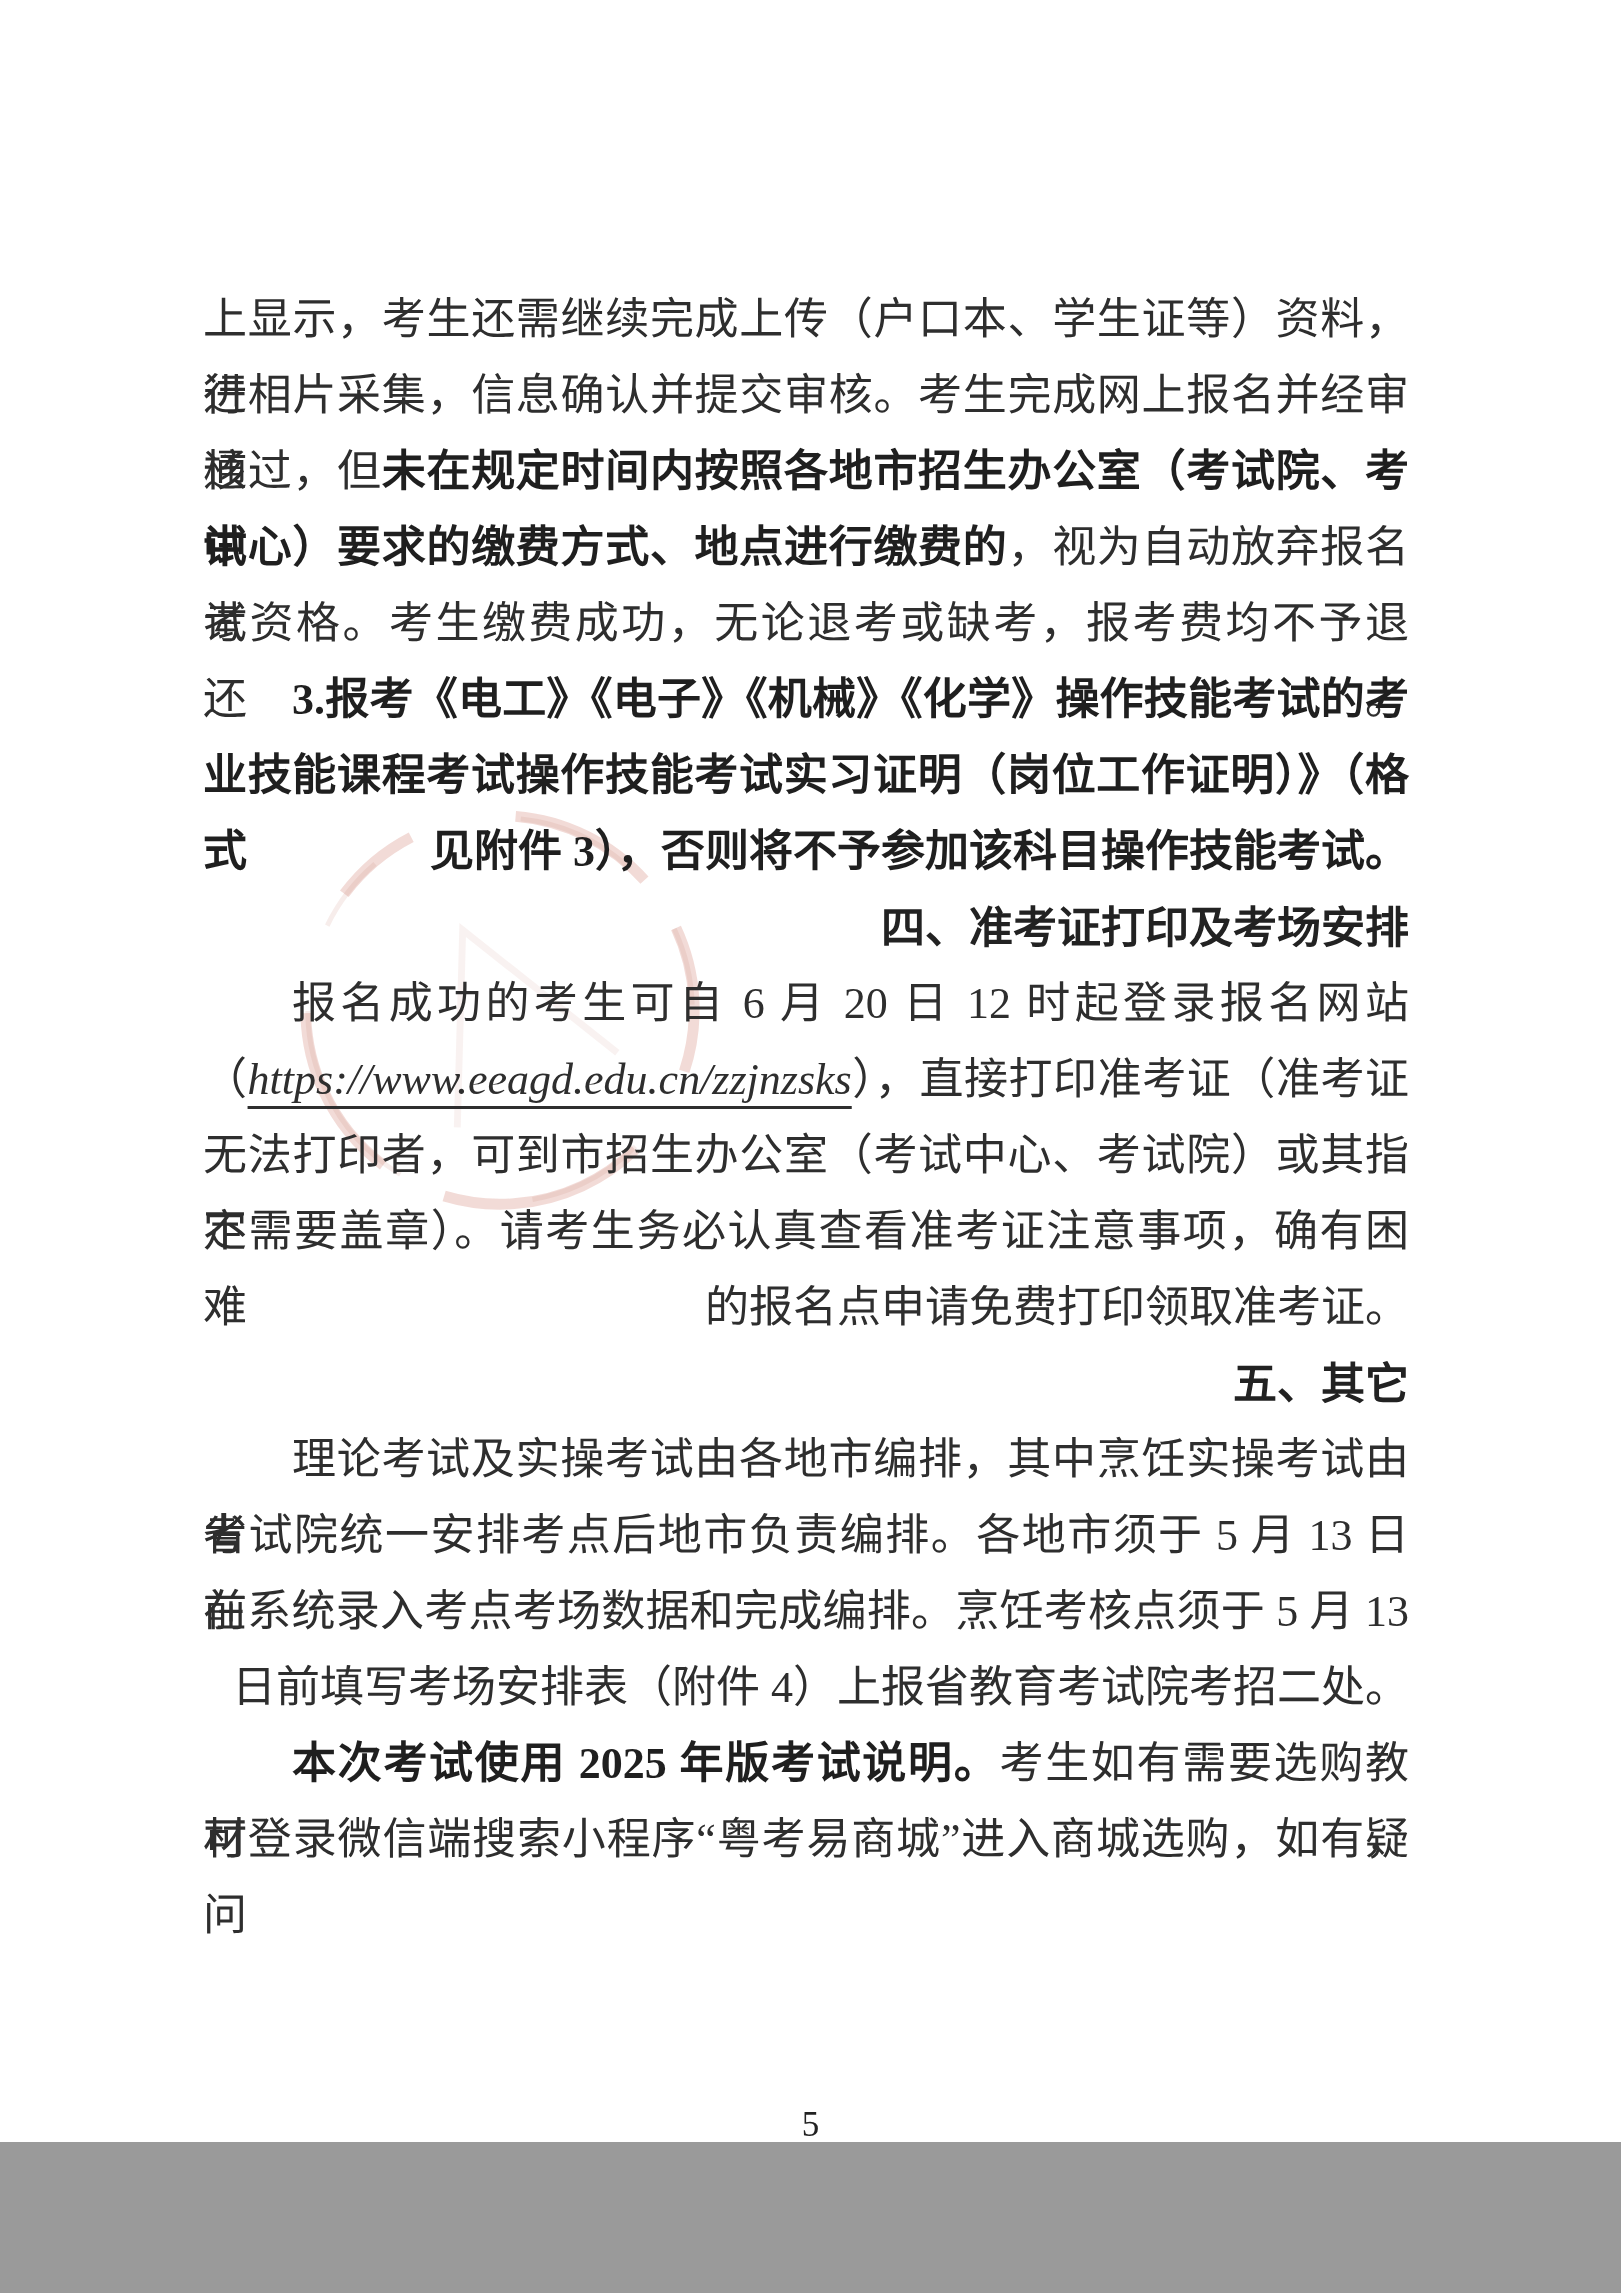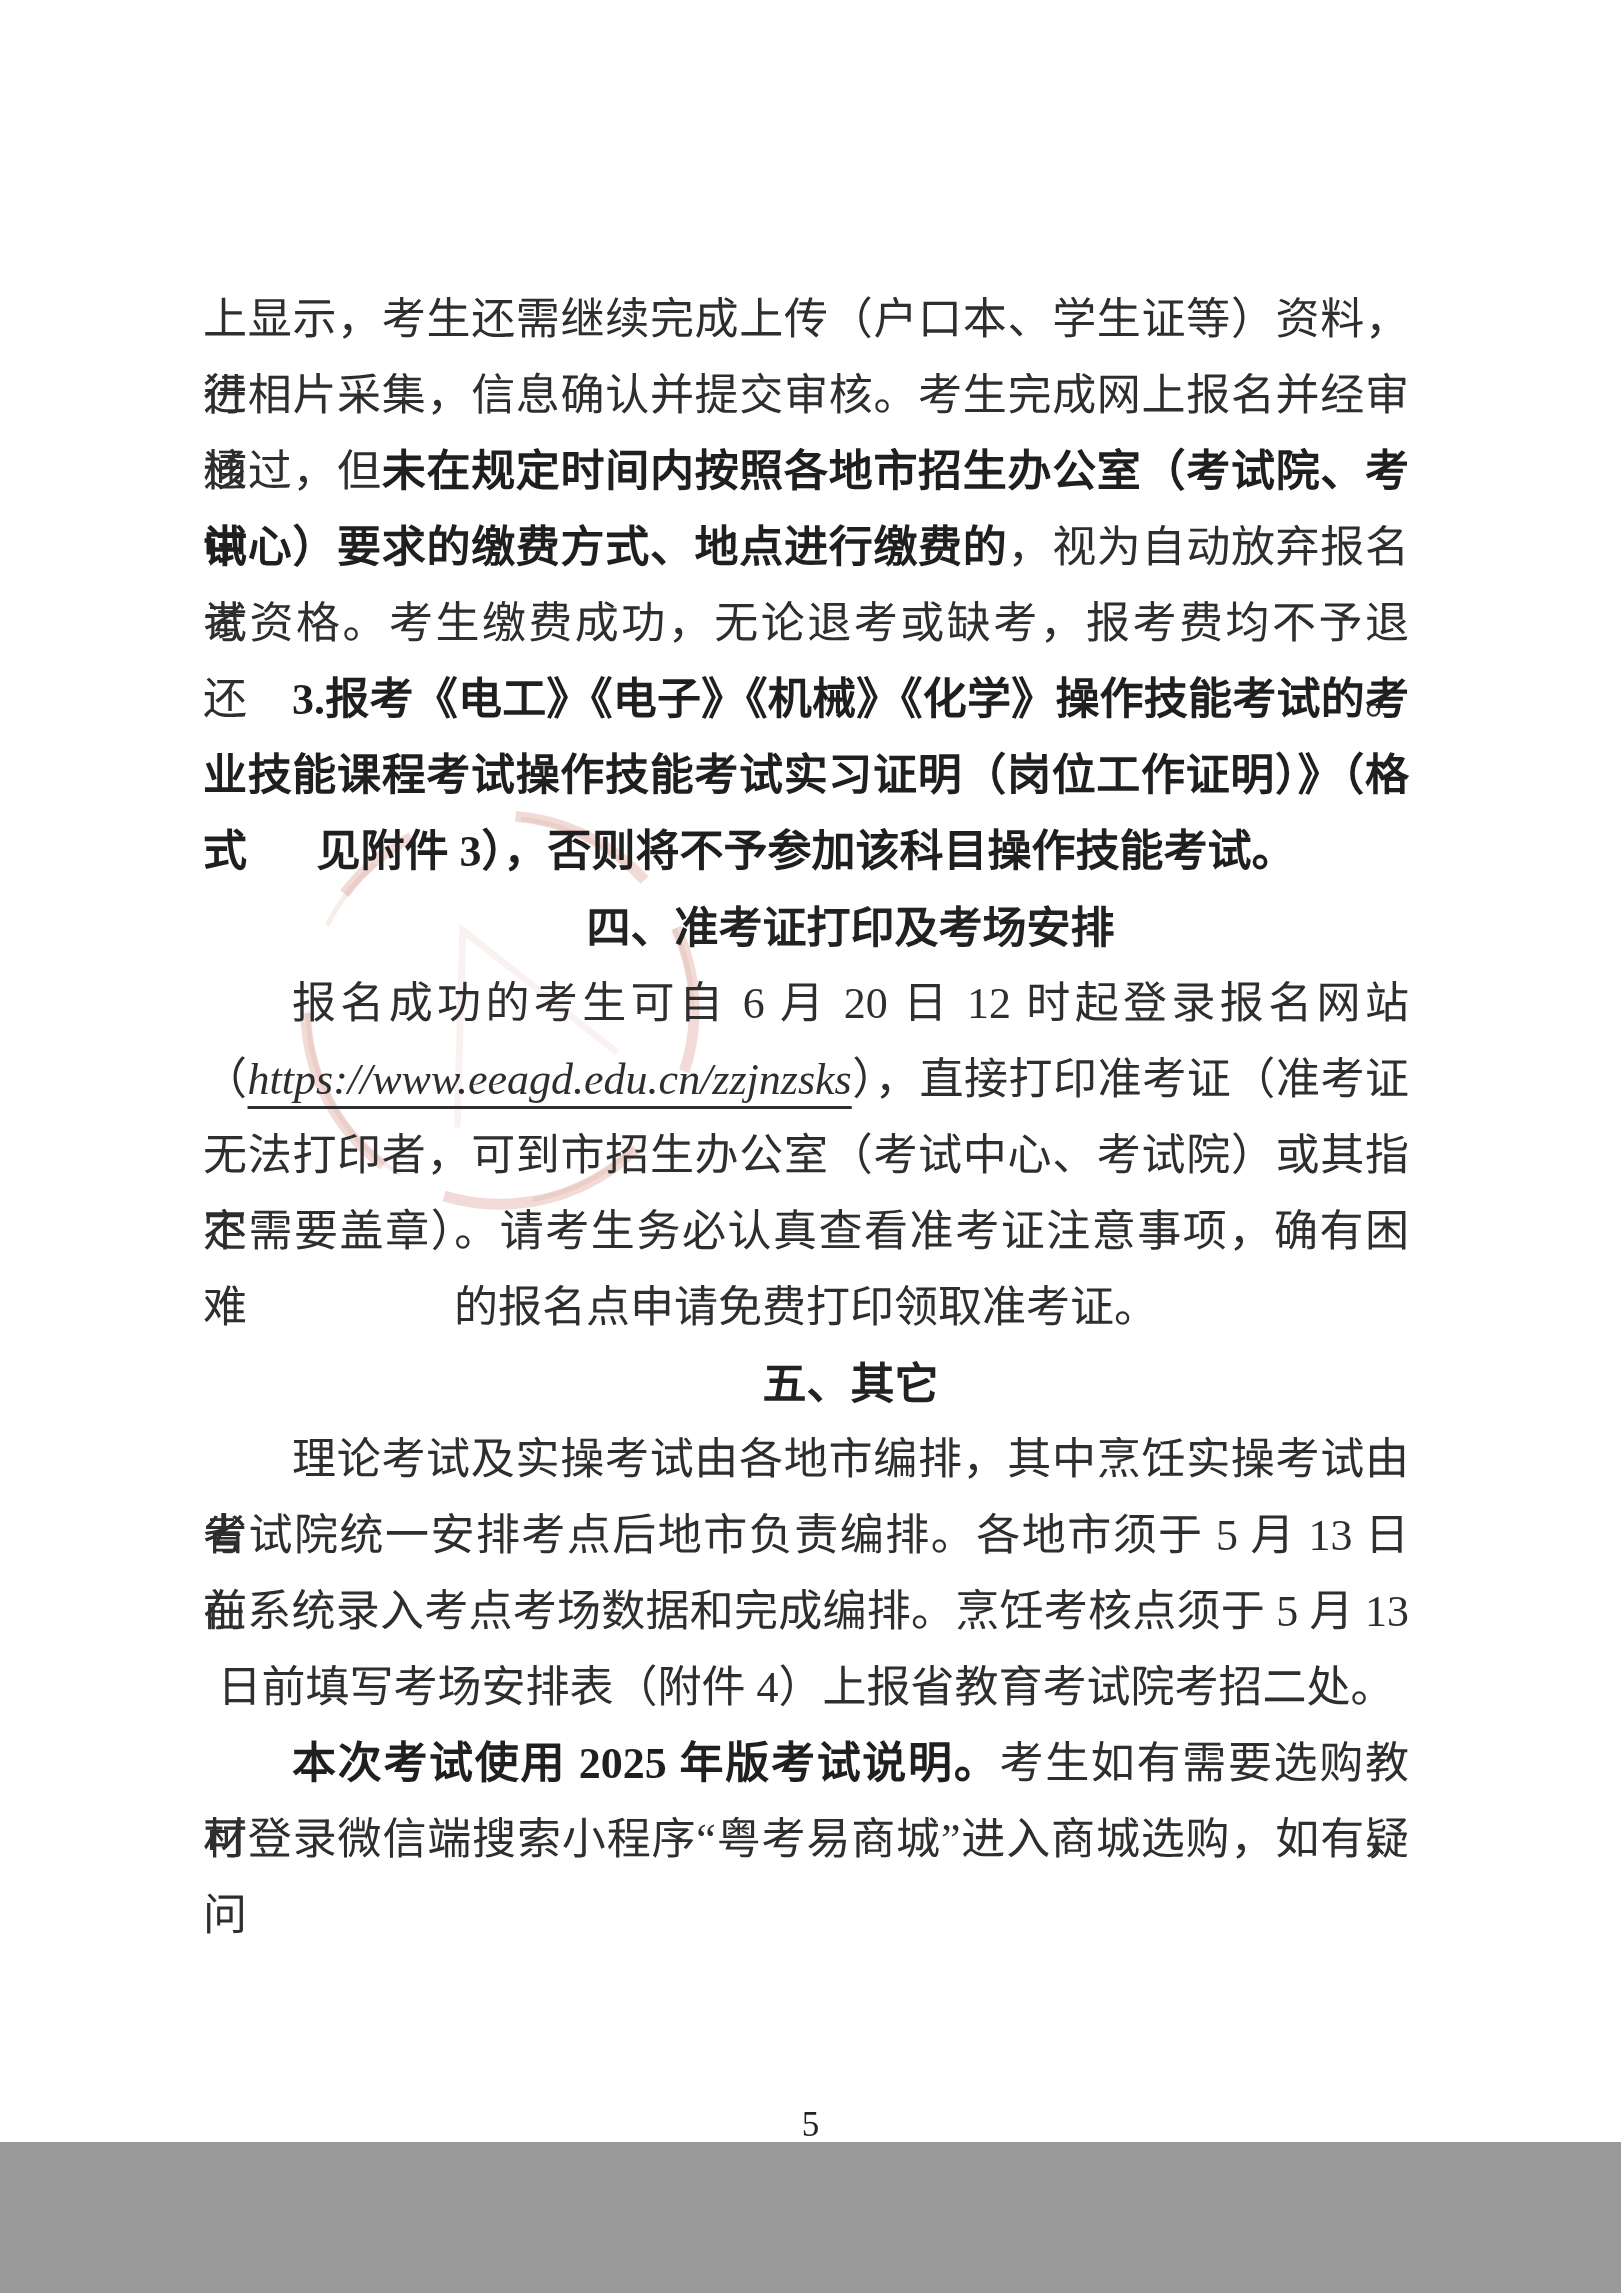--- a/index.html
+++ b/index.html
@@ -31,21 +31,21 @@
     line-height:76px;
     height:76px;
     letter-spacing:0;
     color:#2e2e2e;
   }
   .doc p.justify{
     text-align:justify;
     text-align-last:justify;
     text-justify:inter-character;
   }
-  .doc p.left{text-align:center;}
+  .doc p.left{text-align:right;}
   .doc p.indent{text-indent:89px;}
   .doc p.heading{
     font-weight:bold;
     font-family:Liberation Sans, sans-serif;
     color:#222222;
   }
   .b{font-weight:bold;color:#1f1f1f;}
   .u{
     text-decoration:underline;
     text-decoration-thickness:2.9px;

